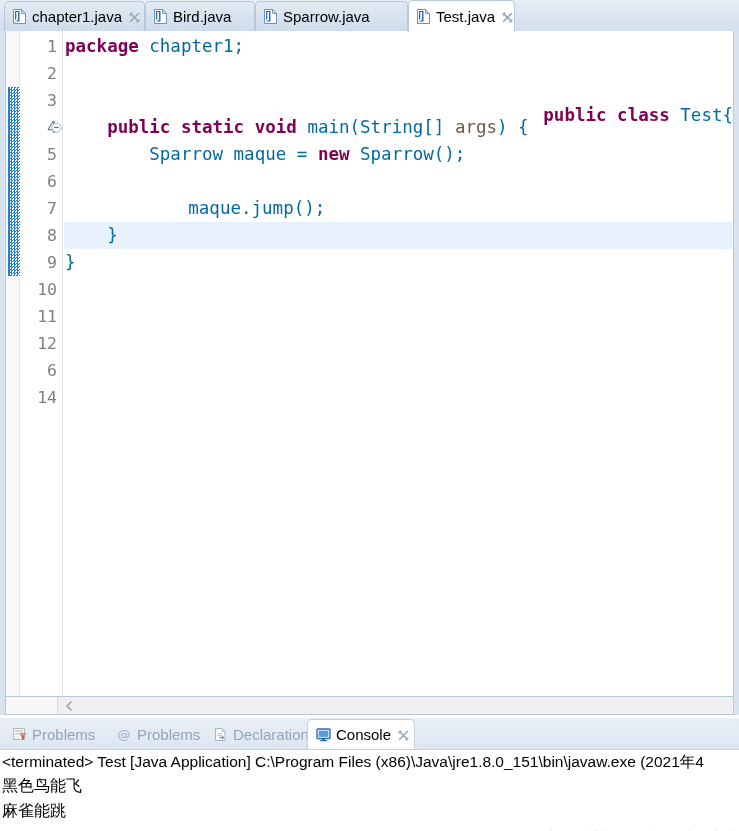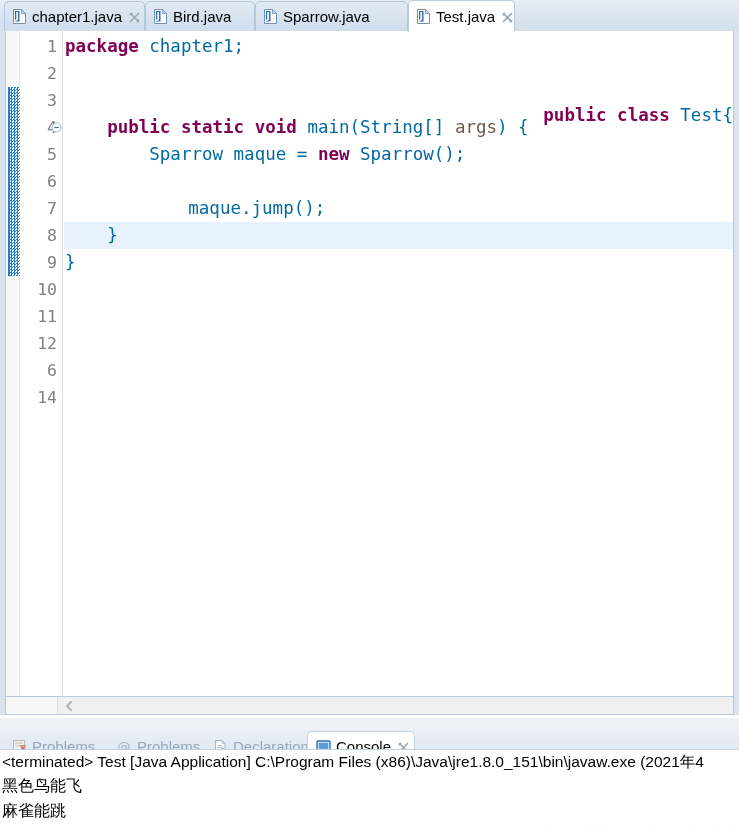--- a/index.html
+++ b/index.html
@@ -201,21 +201,21 @@
   #bottom-panel {
     position: absolute;
     left: 0;
     top: 718px;
     width: 739px;
     height: 113px;
     background: #eef2f7;
   }
   #bottom-tabbar {
     position: absolute;
-    left: 0; top: 12px;
+    left: 0; top: 0;
     width: 739px;
     height: 31px;
     background: linear-gradient(to bottom, #e9eff6 0%, #dde6f0 100%);
   }
   .btab {
     position: absolute;
     top: 2px;
     height: 29px;
     display: flex;
     align-items: center;

